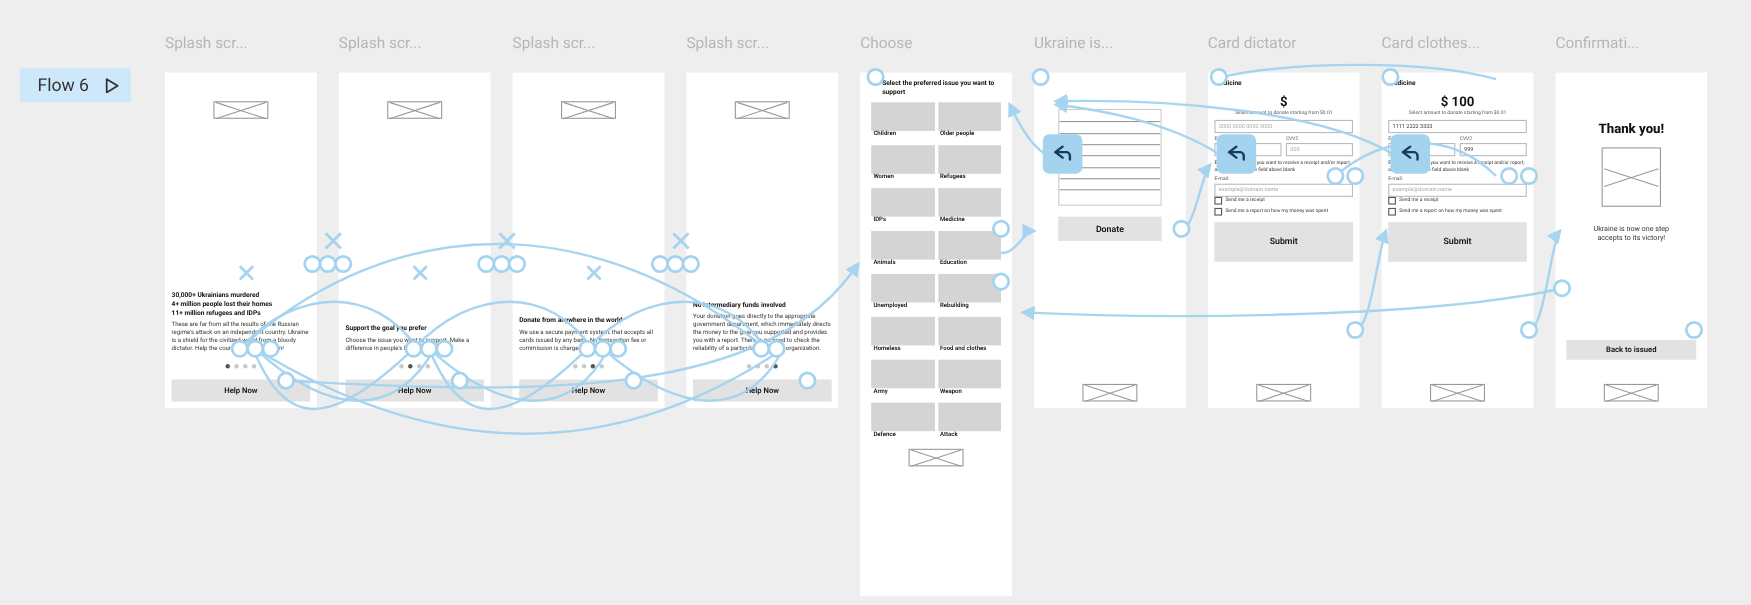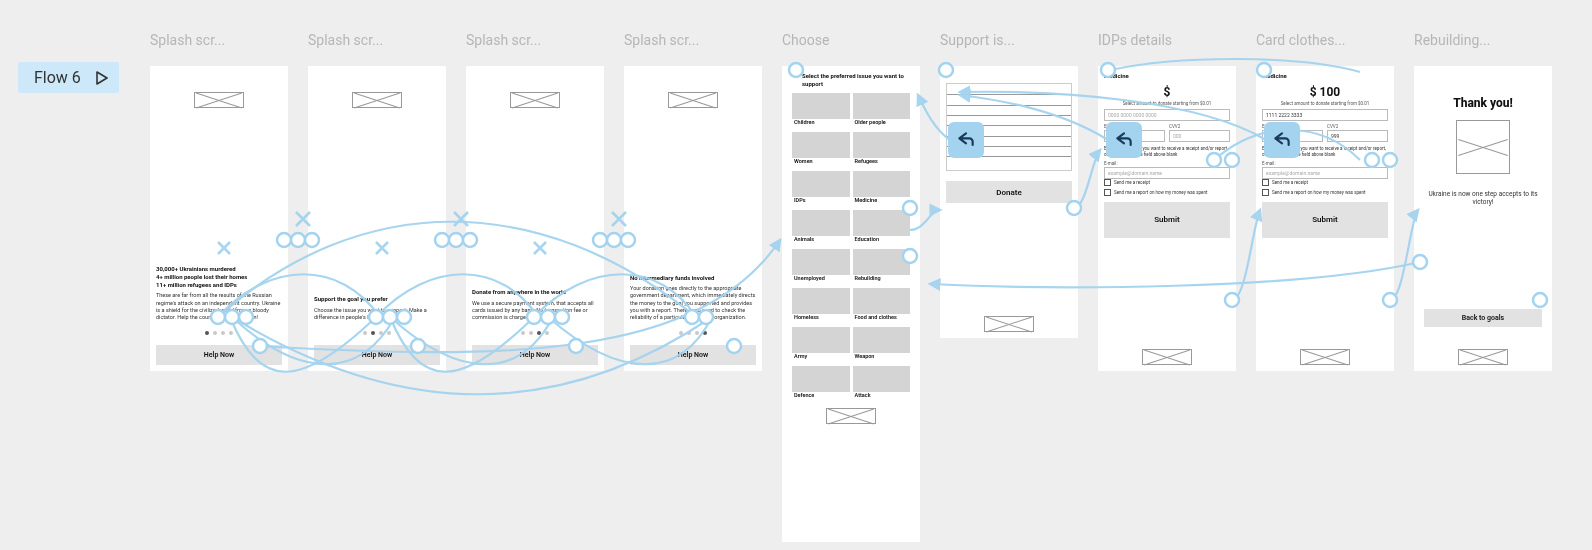--- a/index.html
+++ b/index.html
@@ -42,23 +42,23 @@
     overflow: hidden;
     text-overflow: ellipsis;
   }
   .frame {
     background: #fff;
     width: 138px;
     position: relative;
   }
   .frame.splash { height: 305px; padding: 22px; }
   .frame.issues { height: 476px; padding: 6px; }
-  .frame.selected { height: 272px; padding: 6px; }
+  .frame.selected { height: 305px; padding: 22px; }
   .frame.card { height: 305px; padding: 6px; }
-  .frame.confirm { height: 305px; padding: 6px; }
+  .frame.confirm { height: 305px; padding: 20px; }
 
   .placeholder-x {
     border: 1px solid #999;
     position: relative;
     background: #fff;
     flex-shrink: 0;
   }
   .placeholder-x::before, .placeholder-x::after {
     content: "";
     position: absolute;
@@ -291,39 +291,39 @@
           <div class="issue-cell">
             <div class="issue-tile"></div>
             <div class="issue-label">Attack</div>
           </div>
         </div>
       <div class="placeholder-x issues-footer-x"></div>
     </div>
   </div>
 
   <div class="frame-col">
-    <div class="frame-title">Support is...</div>
+    <div class="frame-title">Ukraine is...</div>
     <div class="frame selected">
       <div class="selected-title">&nbsp;</div>
       <div class="sel-wave-box">
         <div class="sel-wave" style="top:12%"></div>
           <div class="sel-wave" style="top:24%"></div>
         <div class="sel-wave" style="top:36%"></div>
           <div class="sel-wave" style="top:48%"></div>
         <div class="sel-wave" style="top:60%"></div>
           <div class="sel-wave" style="top:72%"></div>
         <div class="sel-wave" style="top:84%"></div>
       </div>
       <div class="donate-btn">Donate</div>
       <div class="placeholder-x sel-footer-x"></div>
     </div>
   </div>
 
   <div class="frame-col">
-    <div class="frame-title">IDPs details</div>
+    <div class="frame-title">Card dictator</div>
     <div class="frame card">
       <div class="card-title">Medicine</div>
       <div class="amount-row">
         <div class="amount-dollar">$</div>
         <div class="amount-sub">Select amount to donate starting from $0.01</div>
       </div>
       <div class="text-input" style="margin-bottom:3px">0000 0000 0000 0000</div>
       <div class="input-row">
         <div style="flex:1">
           <div class="input-label">Expiration date</div>
@@ -379,26 +379,26 @@
       <div class="check-row">
           <div class="checkbox"></div>
           <div class="check-label">Send me a report on how my money was spent</div>
         </div>
       <div class="submit-btn">Submit</div>
       <div class="placeholder-x sel-footer-x"></div>
     </div>
   </div>
 
   <div class="frame-col">
-    <div class="frame-title">Rebuilding...</div>
+    <div class="frame-title">Confirmati...</div>
     <div class="frame confirm">
       <div class="thank-title">Thank you!</div>
       <div class="placeholder-x thank-img"></div>
       <div class="thank-text">Ukraine is now one step accepts to its victory!</div>
-      <div class="back-btn">Back to goals</div>
+      <div class="back-btn">Back to issued</div>
       <div class="placeholder-x sel-footer-x"></div>
     </div>
   </div>
 
 </div>
 
 <div class="back-badge" style="left:948px; top:122px;">
   <svg width="20" height="20" viewBox="0 0 24 24">
       <path d="M4 10 L12 4 M4 10 L12 16 M4 10 H16 A4 4 0 0 1 20 14 V18" fill="none" stroke="#1a3b57" stroke-width="2.6" stroke-linecap="round" stroke-linejoin="round"></path>
     </svg>

